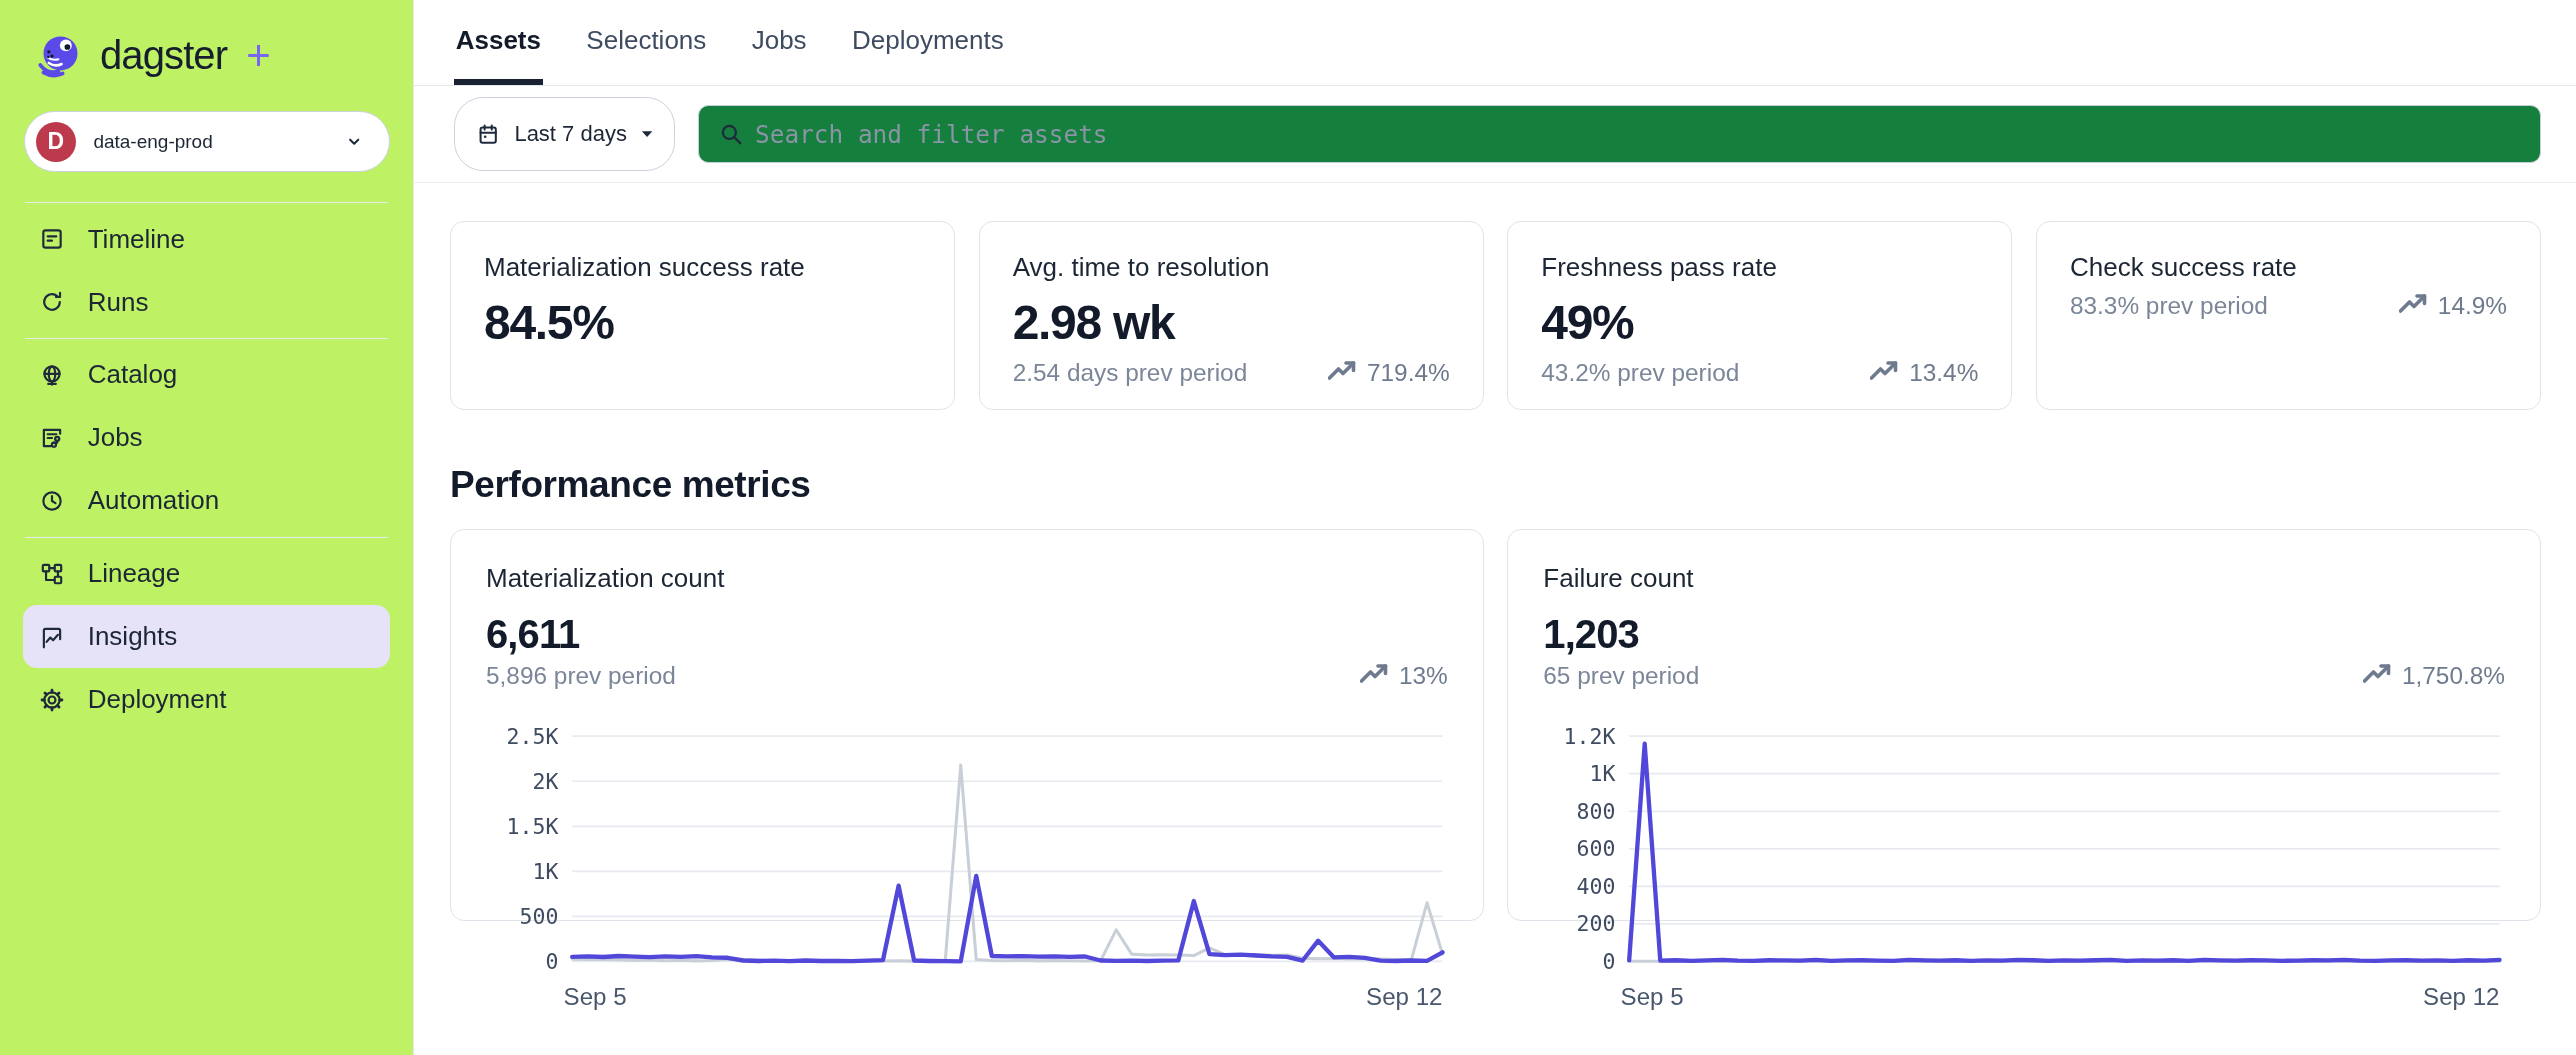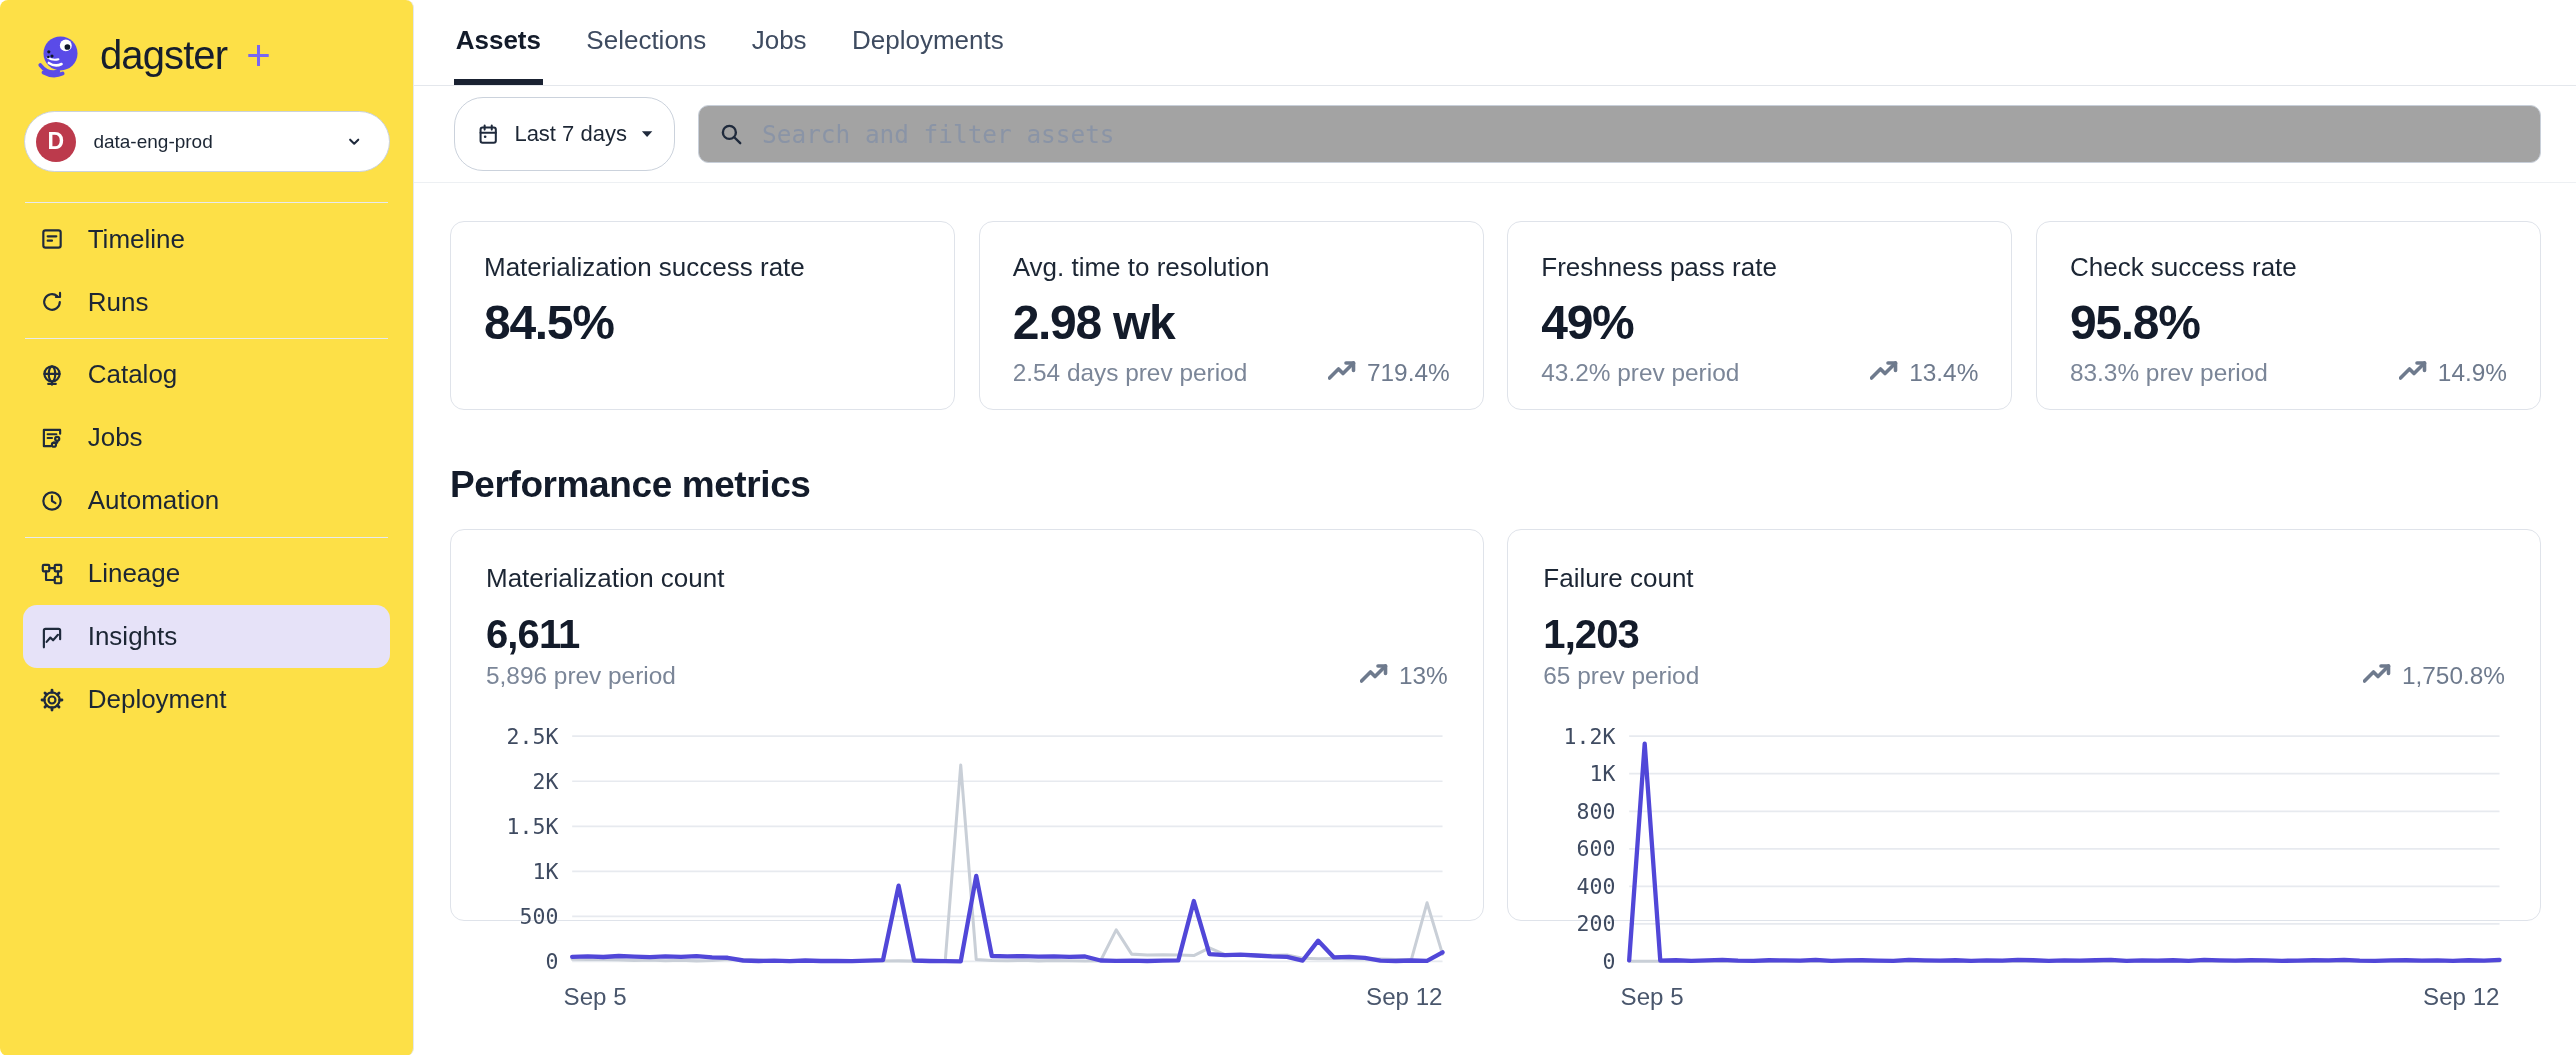--- a/index.html
+++ b/index.html
@@ -5,21 +5,21 @@
   * { box-sizing: border-box; }
   html,body { margin:0; padding:0; }
   body {
     width:2576px; height:1056px; overflow:hidden;
     background:#ffffff; color:#1C2634;
     font-family:"Liberation Sans", sans-serif;
   }
   .app { display:flex; width:100%; height:100%; }
 
   
-  .sidebar { width:414px; min-width:414px; border-right:1.7px solid #E4E7EC; background:#fde047;border-radius:8px; }
+  .sidebar { width:414px; min-width:414px; border-right:1.7px solid #E4E7EC; background:#bef264; }
   .logo-row { display:flex; align-items:center; gap:14px; padding:30px 0 0 35px; }
   .brand-name { font-size:40px; font-weight:500; letter-spacing:-0.9px; color:#161E2E; }
   .brand-plus { font-size:42px; font-weight:500; color:#7866F2; margin-left:5.2px; }
 
   .deploy-pill { margin:30px 24.4px 0; height:61px; width:366px;
     border:1.7px solid #CBD2DC; border-radius:31px; background:#fff;
     display:flex; align-items:center; gap:17.5px; padding:0 23px 0 10.5px; cursor:pointer; }
   .avatar { width:40px; height:40px; border-radius:50%; background:#BC3A4C; color:#fff;
     font-size:23px; font-weight:700; display:flex; align-items:center; justify-content:center; }
   .deploy-name { flex:1; font-size:19px; font-weight:500; text-align:left; color:#1C2634; }
@@ -37,22 +37,22 @@
   .topbar { height:86px; border-bottom:1.7px solid #E4E7EC; display:flex; align-items:flex-end;
     gap:42px; padding-left:40px; }
   .tab { font-size:26px; font-weight:500; color:#3E4B60; padding:0 1.7px 29px; position:relative; cursor:pointer; }
   .tab.active { color:#131B2A; font-weight:700; }
   .tab.active::after { content:""; position:absolute; left:0; right:0; bottom:0; height:6.1px; background:#1A2232; }
 
   .filterbar { height:97px; border-bottom:1.7px solid #EDF0F3; display:flex; align-items:center;
     gap:23px; padding:0 35px 0 40px; }
   .date-pill { height:74px; border:1.7px solid #CBD2DC; border-radius:29px; background:#fff;
     display:flex; align-items:center; gap:14px; padding:12px 21px; font-size:22px; font-weight:500; cursor:pointer; color:#1C2634;}
-  .search { flex:1; height:58px; border:1.7px solid #C8CFD9; border-radius:10.5px; background:#a3a3a3;
-    display:flex; align-items:center; gap:16px; padding:16px 19px; }
+  .search { flex:1; height:58px; border:1.7px solid #C8CFD9; border-radius:10.5px; background:#15803d;
+    display:flex; align-items:center; gap:9px; padding:16px 19px; }
   .search input { border:0; outline:0; flex:1; background:transparent;
     font-family:"DejaVu Sans Mono", monospace; font-size:24.4px; color:#1C2634; }
   .search input::placeholder { color:#8A94A6; }
 
   .content { padding:38px 35px 0 36px; }
   .cards { display:grid; grid-template-columns:repeat(4,1fr); gap:23.6px; }
   .card { border:1.7px solid #DFE3EA; border-radius:14px; height:189px; padding:30px 33px; background:#fff; }
   .card-title { font-size:26px; color:#1C2634; }
   .card-value { font-size:48px; font-weight:700; letter-spacing:-1.3px; margin-top:12.2px; color:#131B2A; }
   .card-sub { display:flex; justify-content:space-between; align-items:center; margin-top:8.7px;
@@ -254,21 +254,20 @@
                     <polyline points="12,2 17,2 17,7"></polyline>
                   </svg>
                 
               </span>
               <span>13.4%</span>
             </span>
           </div>
         </div>
         <div class="card">
           <div class="card-title">Check success rate</div>
-          <div class="card-value">95.8%</div>
           <div class="card-sub">
             <span>83.3% prev period</span>
             <span class="delta">
               <span class="trend" data-dir="up">
                 <svg class="trend-glyph up" width="30" height="23" viewBox="0 0 20 14">
                     <polyline points="1,12 7,6 10,9 17,2"></polyline>
                     <polyline points="12,2 17,2 17,7"></polyline>
                   </svg>
                 
               </span>

